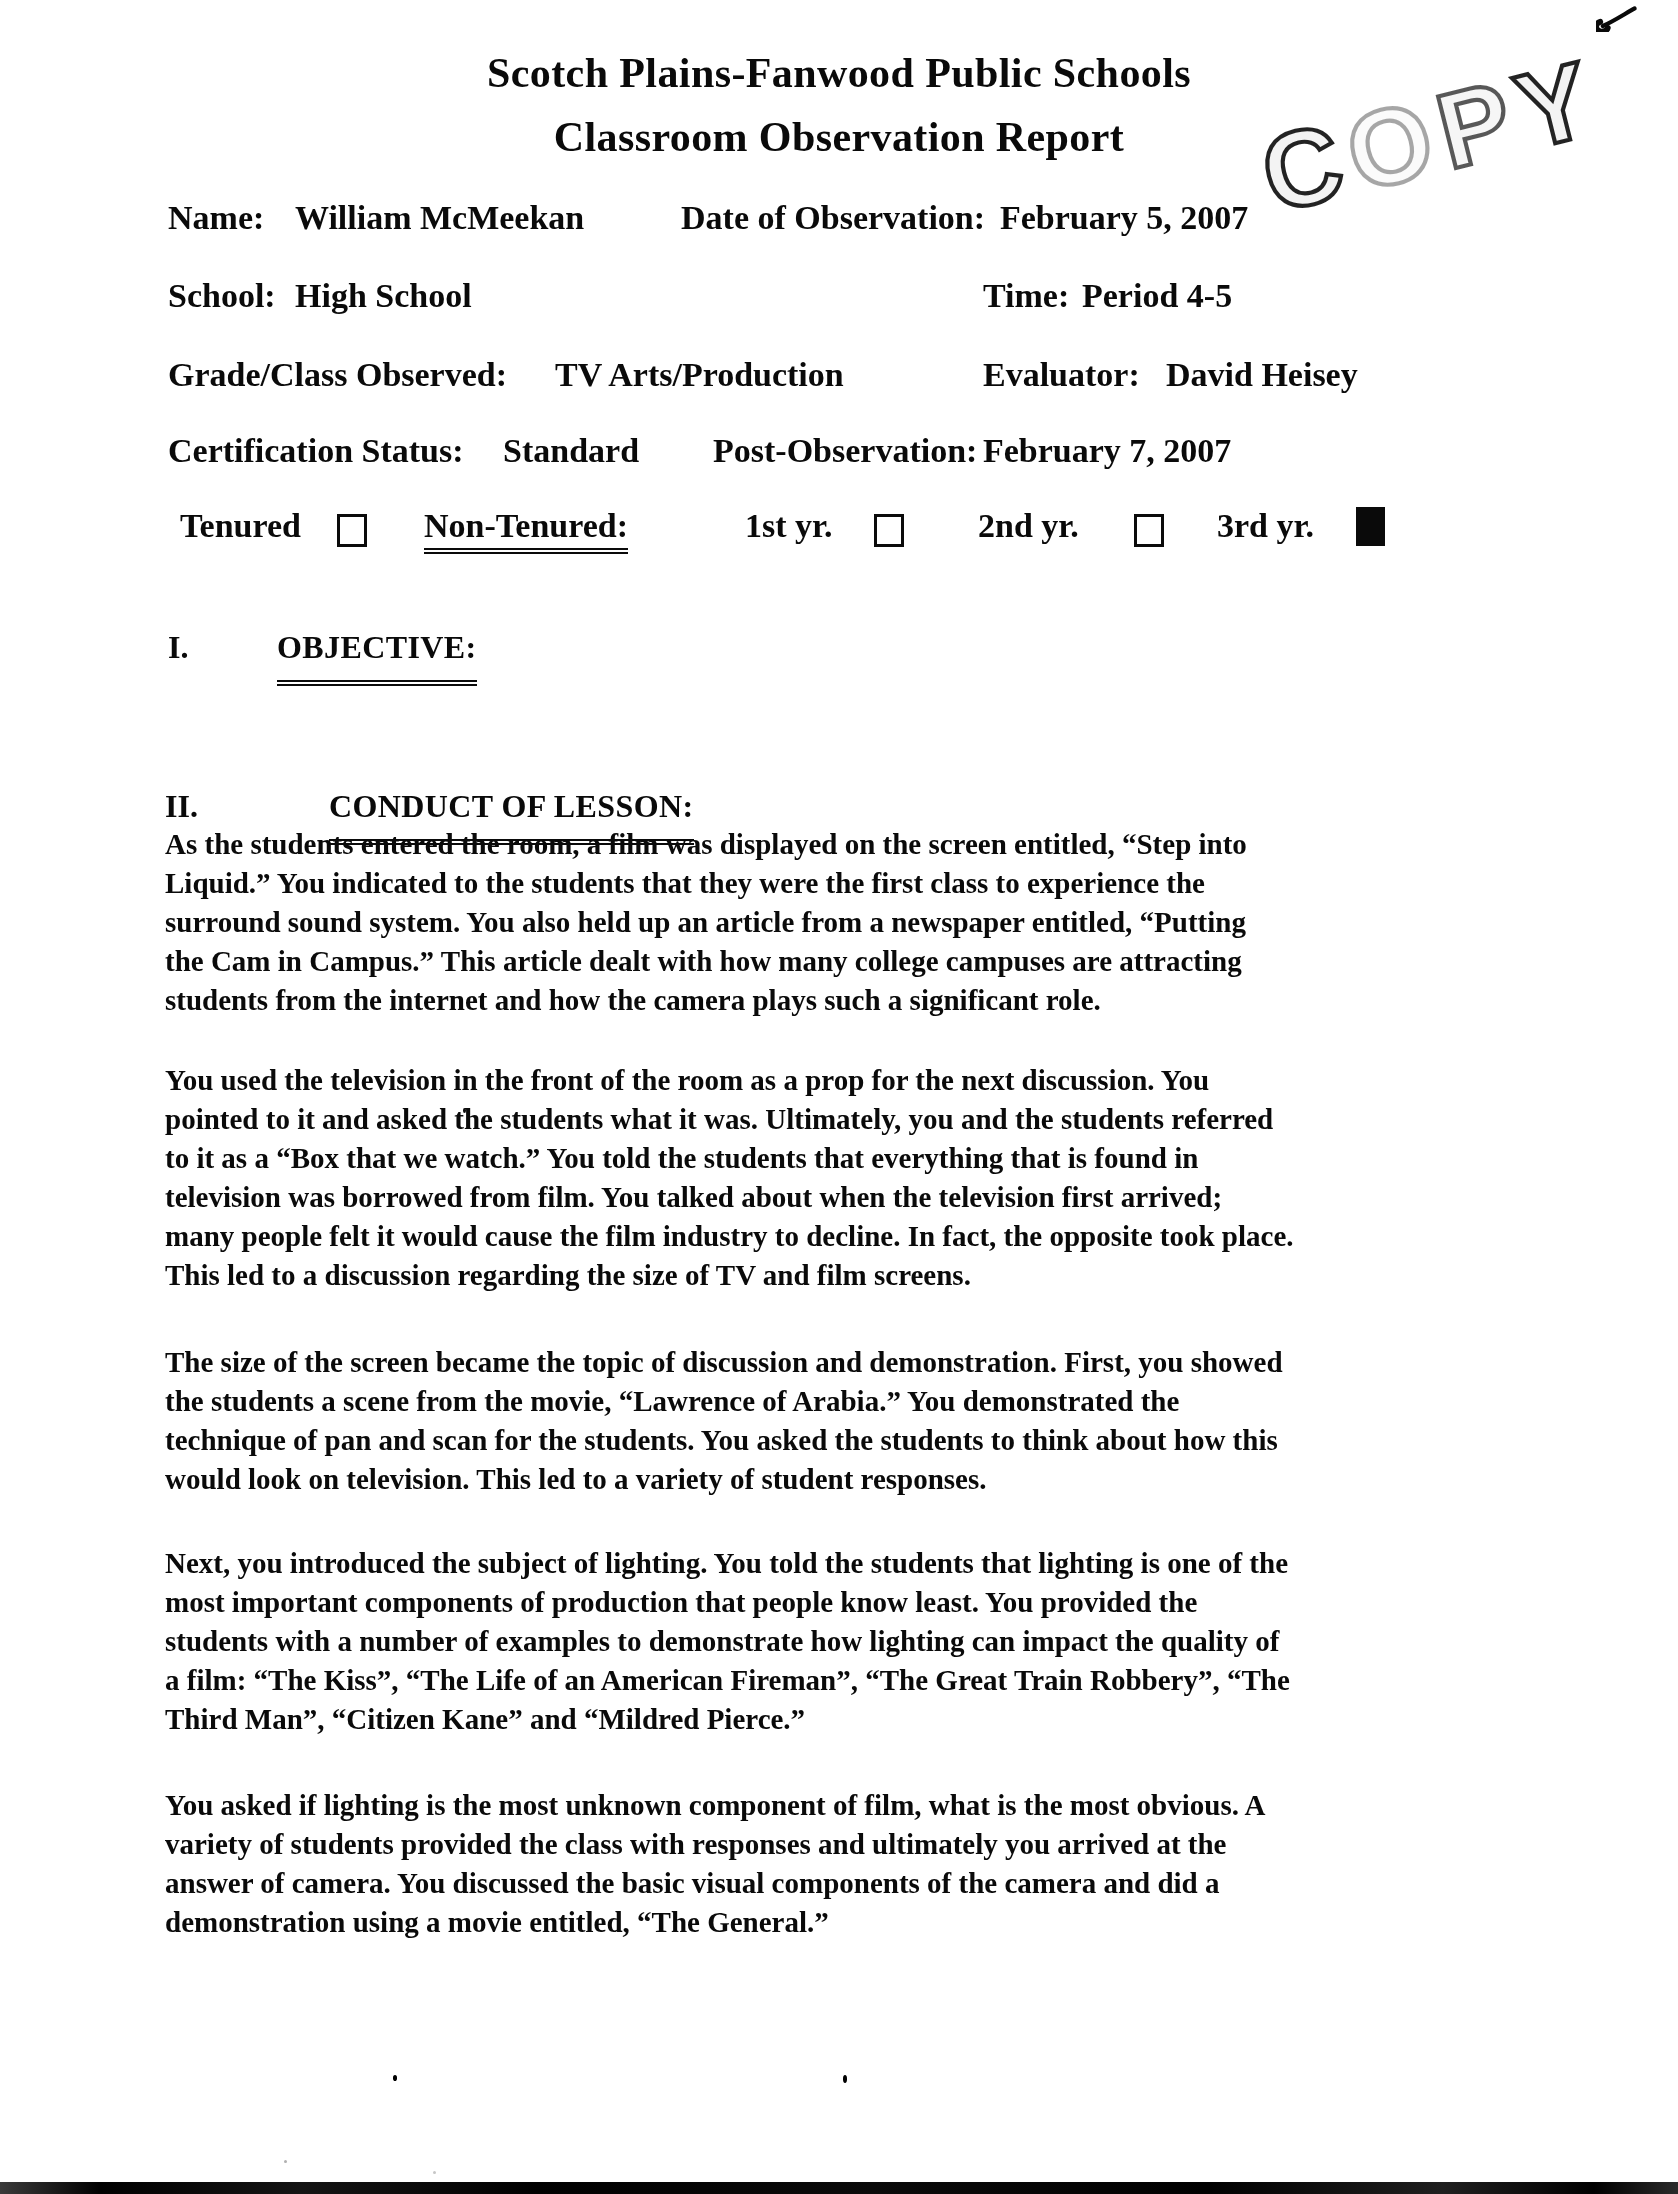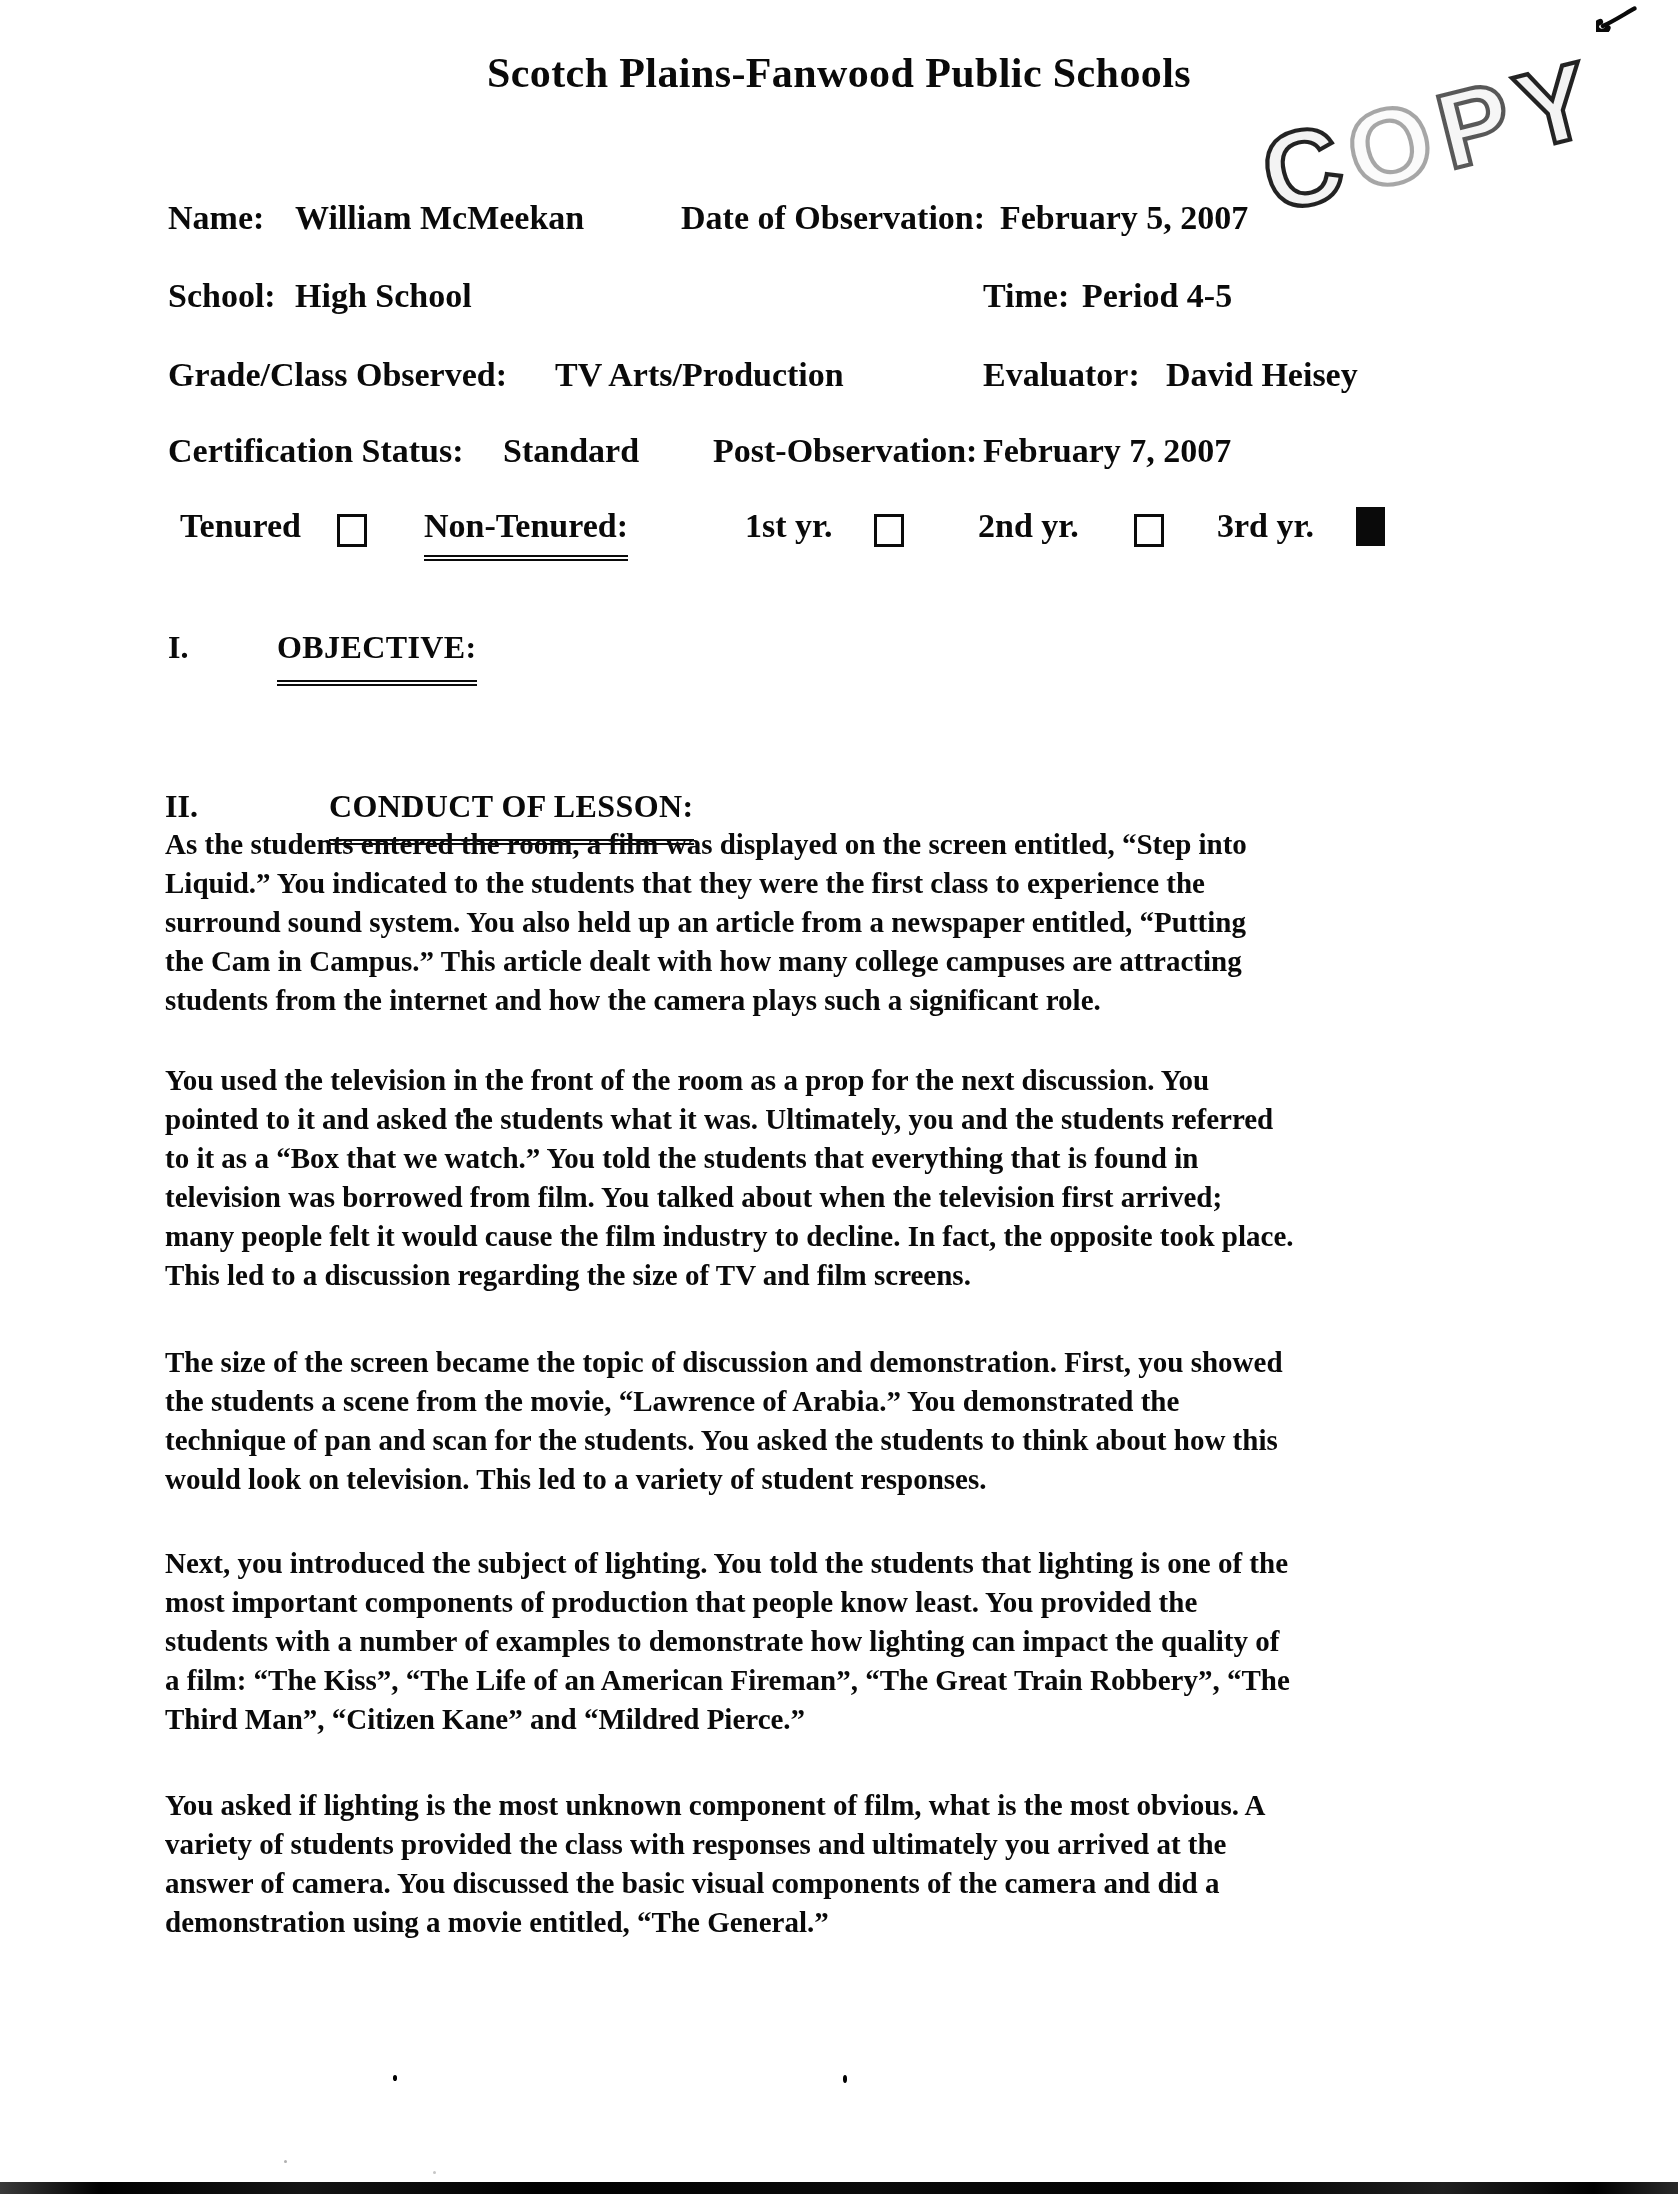--- a/index.html
+++ b/index.html
@@ -8,21 +8,21 @@
     font-family:"Liberation Serif","DejaVu Serif",serif;
     font-weight:bold;color:#0a0a0a;overflow:hidden;margin:0 auto;
   }
   .abs{position:absolute;white-space:nowrap;line-height:1;}
   .title{left:0;right:0;text-align:center;font-size:42px;letter-spacing:0.4px;}
   .fld{font-size:34px;}
   .numeral{font-size:32px;}
   .sec-head{font-size:32px;border-bottom:6.7px double #0a0a0a;padding-bottom:17px;letter-spacing:0.4px;}
   .body-par{font-size:29px;line-height:39px;white-space:pre-line;width:1477px;}
   .obj-par{width:1426px;}
-  .underlined{border-bottom:6.7px double #0a0a0a;padding-bottom:12px;}
+  .underlined{border-bottom:6.7px double #0a0a0a;padding-bottom:5px;}
   .cb{position:absolute;width:23.5px;height:27px;border:3.4px solid #0a0a0a;background:#fff;}
   .cb.checked{background:#0a0a0a;}
   .cb-filled{width:28.5px;height:39px;border-width:0;}
   .cb-filled.checked{width:28.5px;height:39px;}
   .stamp{
     position:absolute;left:1252px;top:126px;
     transform:rotate(-14deg);transform-origin:left top;
     font-family:"Liberation Sans","DejaVu Sans",sans-serif;
     font-size:107px;font-weight:bold;letter-spacing:10px;line-height:1;
     color:rgba(0,0,0,0.05);-webkit-text-stroke:4.2px #181818;white-space:nowrap;
@@ -43,20 +43,21 @@
   <svg class="penmark" viewBox="0 0 50 32">
     <path d="M5 20 a7 6 0 1 0 9 7" fill="none" stroke="#0a0a0a" stroke-width="7" stroke-linecap="round"></path>
     <path d="M8 25 C 18 21 32 12 46 4" fill="none" stroke="#0a0a0a" stroke-width="5" stroke-linecap="round"></path>
   </svg>
 
   <div class="stamp">
     <span class="s0">C</span><span class="s1">O</span><span class="s2">P</span><span class="s3">Y</span>
   </div>
 
   <div class="abs title" style="top:52px;">Scotch Plains-Fanwood Public Schools</div>
+  <div class="abs title" style="top:116px;">Classroom Observation Report</div>
 
   <span class="abs fld" style="left:168px;top:201px;">Name:</span>
   <span class="abs fld" style="left:295px;top:201px;">William McMeekan</span>
   <span class="abs fld" style="left:681px;top:201px;">Date of Observation:</span>
   <span class="abs fld" style="left:1000px;top:201px;">February 5, 2007</span>
 
   <span class="abs fld" style="left:168px;top:279px;">School:</span>
   <span class="abs fld" style="left:295px;top:279px;">High School</span>
   <span class="abs fld" style="left:983px;top:279px;">Time:</span>
   <span class="abs fld" style="left:1082px;top:279px;">Period 4-5</span>

